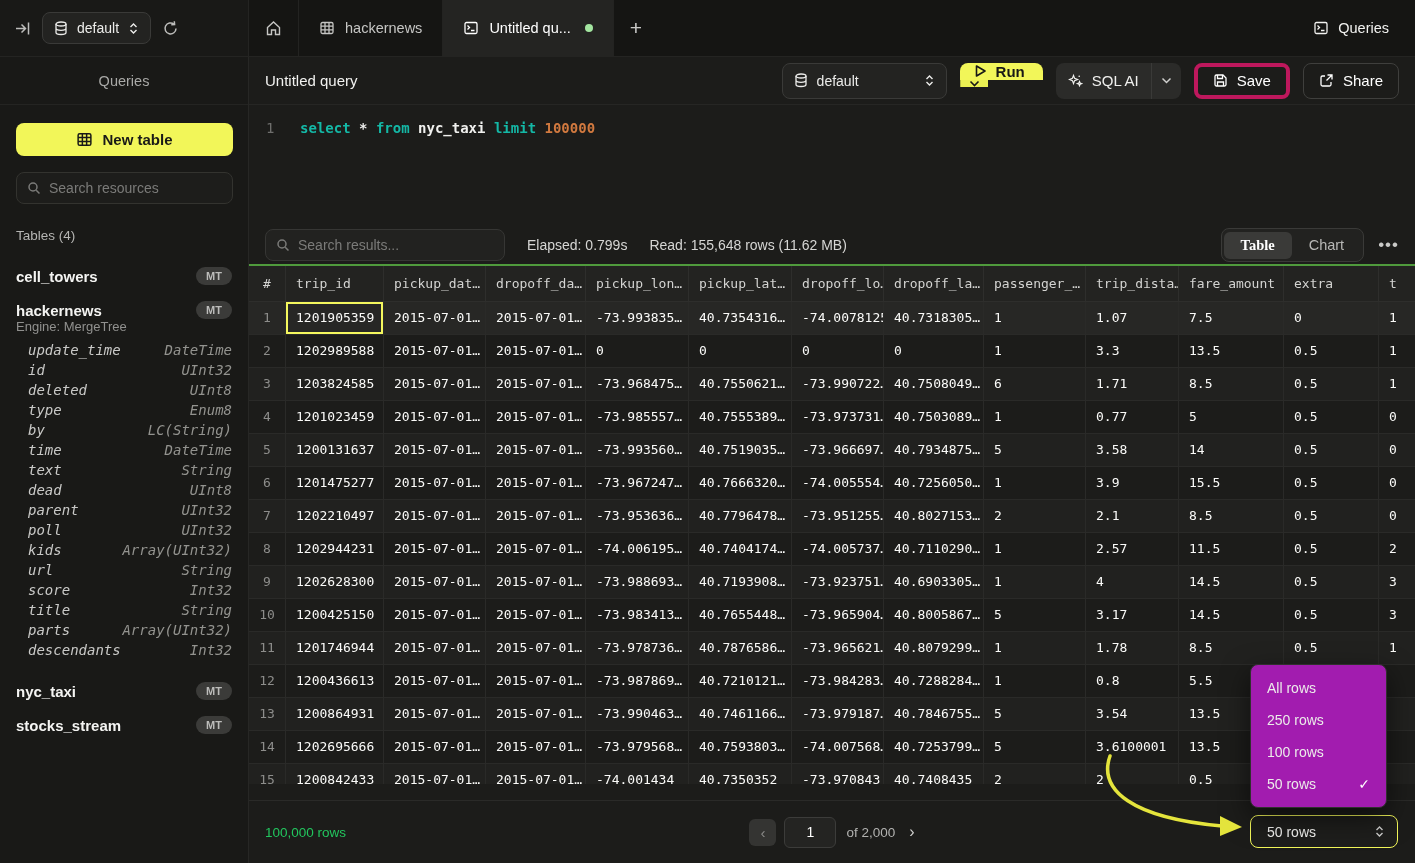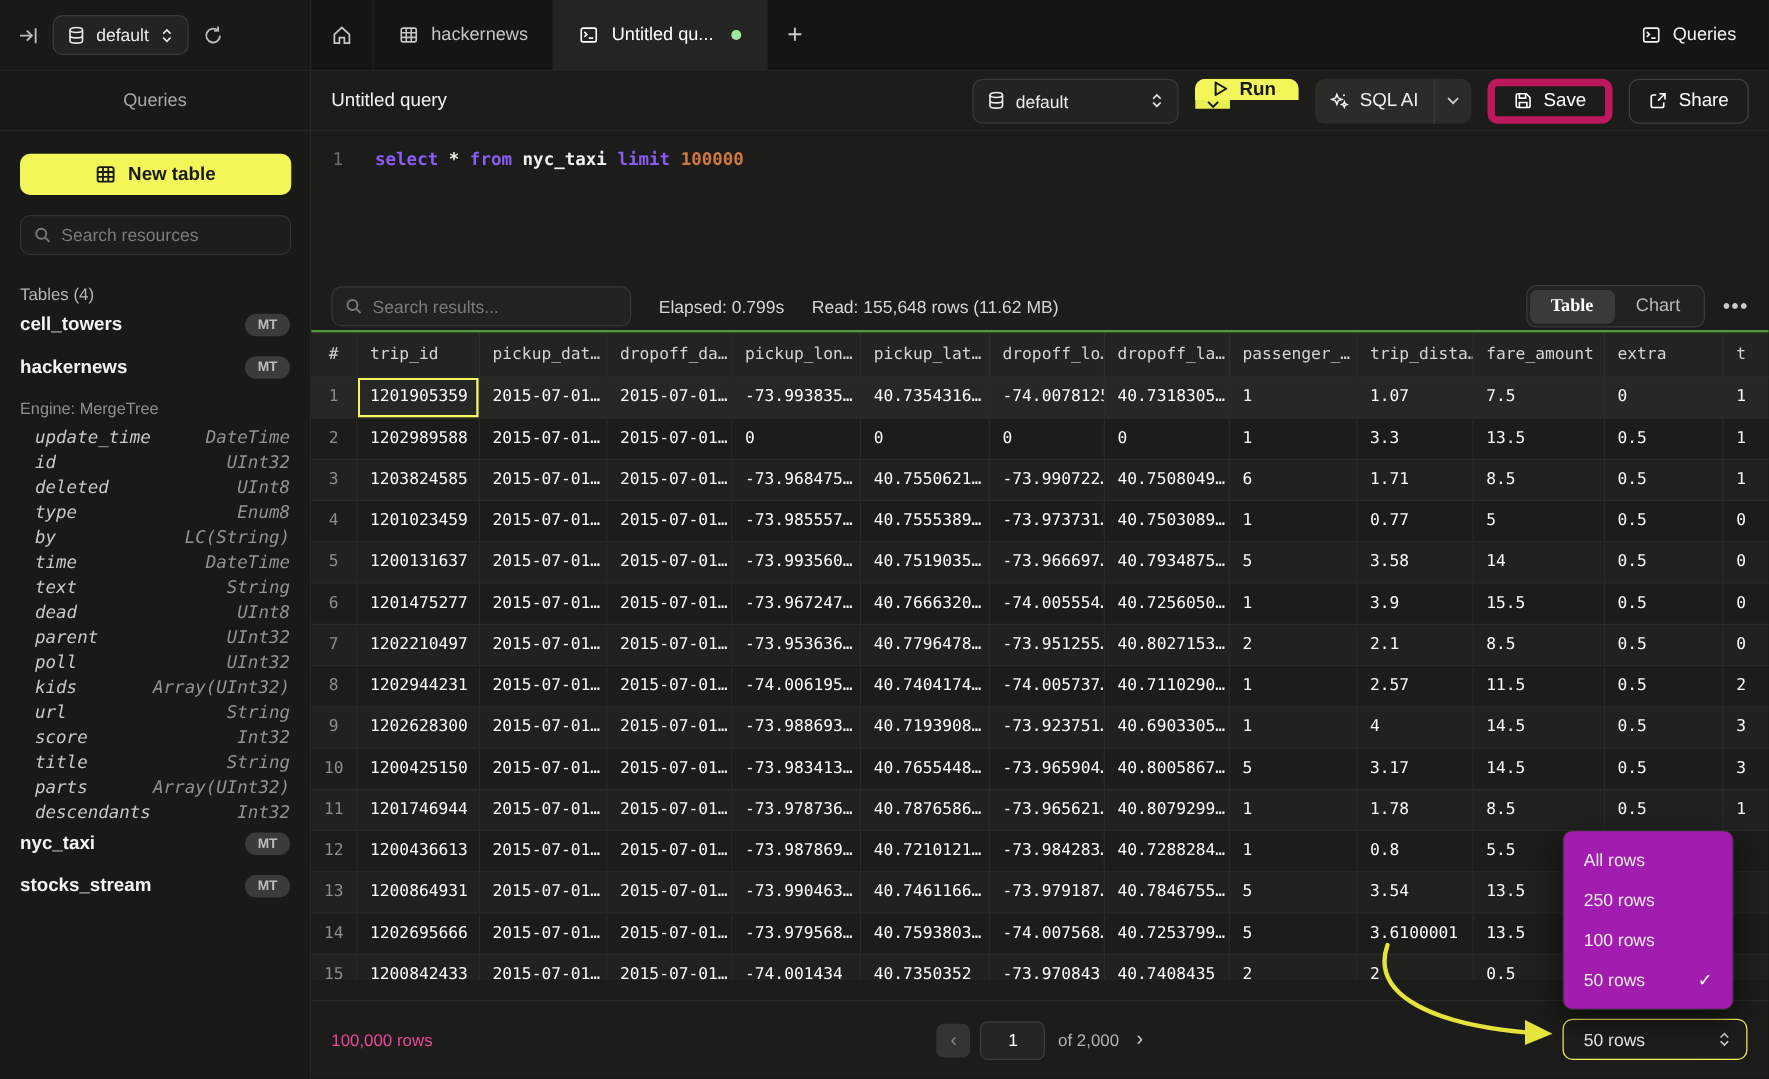--- a/index.html
+++ b/index.html
@@ -40,21 +40,21 @@
   .sb-tab.active::after { content:""; position:absolute; left:0; bottom:-2px; width:92px; height:3px; background:#f2f659; }
   .new-table-btn { margin:18px 16px 0; height:33px; width:217px; background:#f2f659; border:none;
     border-radius:8px; display:flex; align-items:center; justify-content:center; gap:9px;
     color:#191917; font-size:15px; font-weight:bold; cursor:pointer; }
   .sb-search { margin:16px 16px 0; height:32px; width:217px; background:#1d1d1b; border:1px solid #33332f;
     border-radius:8px; display:flex; align-items:center; gap:8px; padding:0 10px; color:#7b7b79; }
   .sb-search input { flex:1; background:transparent; border:none; outline:none; color:#d8d8d6;
     font-size:14px; font-family:"Liberation Sans",sans-serif; }
   .sb-search input::placeholder { color:#7b7b79; }
   .sb-section { margin:24px 16px 0; color:#b5b5b3; font-size:13.5px; }
-  .sb-table-item { margin:0 16px; height:34px; display:flex; align-items:flex-start; cursor:pointer;gap:45px; }
+  .sb-table-item { margin:0 16px; height:34px; display:flex; align-items:flex-end; cursor:pointer;gap:45px; }
   .sb-table-item .tname { color:#f4f4f2; font-size:15px; font-weight:bold; }
   .mt-badge { margin-left:auto; background:#3b3b39; color:#bcbcba; border-radius:10px;
     font-size:11px; font-weight:bold; padding:3px 10px; }
   .engine-line { margin:0 16px 4px; color:#90908e; font-size:13px; }
   .schema-list { margin:6px 16px 6px 28px; font-family:"DejaVu Sans Mono", monospace; font-size:14px;font-style:italic; }
   .schema-row { display:flex; height:20px; align-items:center; cursor:pointer; }
   .schema-name { color:#c9c9c7; }
   .schema-type { margin-left:auto; color:#93938f; }
 
   
@@ -68,31 +68,31 @@
   .run-main { display:flex; align-items:center; gap:9px; padding:0 18px 0 14px; background:#f2f659;
     color:#181816; font-size:15px; font-weight:bold; }
   .run-chev { width:28px; display:flex; align-items:center; justify-content:center;
     background:#e9ef52; border-left:1px solid rgba(20,20,18,.25); color:#181816; }
   .sqlai-btn { display:flex; align-items:center; height:36px; background:#2b2b29; border-radius:8px;
     color:#f0f0ee; cursor:pointer; }
   .sqlai-main { display:flex; align-items:center; gap:9px; padding:0 12px; font-size:15px; }
   .sqlai-chev { width:30px; align-self:stretch; display:flex; align-items:center; justify-content:center;
     border-left:1px solid #3a3a38; color:#cfcfcd; }
   .save-btn { display:flex; align-items:center; gap:9px; height:36px; padding:0 15px;
-    background:transparent; border:6px solid #be185d; border-radius:8px; color:#ffffff;
+    background:transparent; border:4px solid #be185d; border-radius:8px; color:#ffffff;
     font-size:15px; cursor:pointer; }
   .share-btn { display:flex; align-items:center; gap:9px; height:36px; padding:0 15px;
     background:transparent; border:1px solid #3f3f3d; border-radius:8px; color:#ffffff;
     font-size:15px; cursor:pointer; }
 
   
   .editor { position:absolute; left:0; top:48px; right:0; height:120px; cursor:text; }
   .code-line { display:flex; padding-top:15px; font-family:"DejaVu Sans Mono", monospace; font-size:14px; }
   .gutter { width:51px; padding-left:17px; color:#6e6e6c; }
-  .tok-keyword { color:#8b5cf6; font-weight:bold; }
+  .tok-keyword { color:#14b8a6; font-weight:bold; }
   .tok-star { color:#f0f0ee; font-weight:bold; }
   .tok-table { color:#f0f0ee; font-weight:bold; }
   .tok-number { color:#d1793f; font-weight:bold; }
 
   
   .results-toolbar { position:absolute; left:0; top:168px; right:0; height:40px;
     display:flex; align-items:center; padding:0 16px; }
   .res-search { width:240px; height:32px; background:#222220; border:1px solid #363634; border-radius:8px;
     display:flex; align-items:center; gap:8px; padding:0 10px; color:#7b7b79; }
   .res-search input { flex:1; background:transparent; border:none; outline:none; color:#d8d8d6;
@@ -120,21 +120,21 @@
   .tr.row-selected .td { background:#272725; }
   .td.rownum { color:#8d8d8b; text-align:center; padding-left:0; }
   .td.selected { box-shadow:inset 0 0 0 2px #f4f75e; z-index:2; }
   .c0{width:37px;} .c1{width:98px;} .c2{width:102px;} .c3{width:100px;} .c4{width:103px;}
   .c5{width:103px;} .c6{width:92px;} .c7{width:100px;} .c8{width:102px;} .c9{width:93px;}
   .c10{width:105px;} .c11{width:95px;} .c12{width:70px;}
 
   
   .results-footer { position:absolute; left:0; right:0; bottom:0; height:63px; background:#1c1c1a;
     border-top:1px solid #2a2a28; display:flex; align-items:center; padding:0 16px; }
-  .total-rows { color:#ec4899; font-size:13.5px; }
+  .total-rows { color:#22c55e; font-size:13.5px; }
   .pager { position:absolute; left:0; right:0; display:flex; align-items:center; justify-content:center;
     gap:8px; pointer-events:none; }
   .pager > * { pointer-events:auto; }
   .page-prev { width:27px; height:27px; background:#343432; border:none; border-radius:6px;
     color:#8a8a88; font-size:15px; cursor:default; }
   .page-input { width:52px; height:31px; background:#242422; border:1px solid #3c3c3a; border-radius:6px;
     color:#ffffff; font-size:14px; text-align:center; outline:none; font-family:"Liberation Sans",sans-serif; }
   .page-of { color:#b2b2b0; font-size:13.5px; margin-left:2px; }
   .page-next { background:none; border:none; color:#cfcfcd; font-size:16px; cursor:pointer; margin-left:6px; }
 

